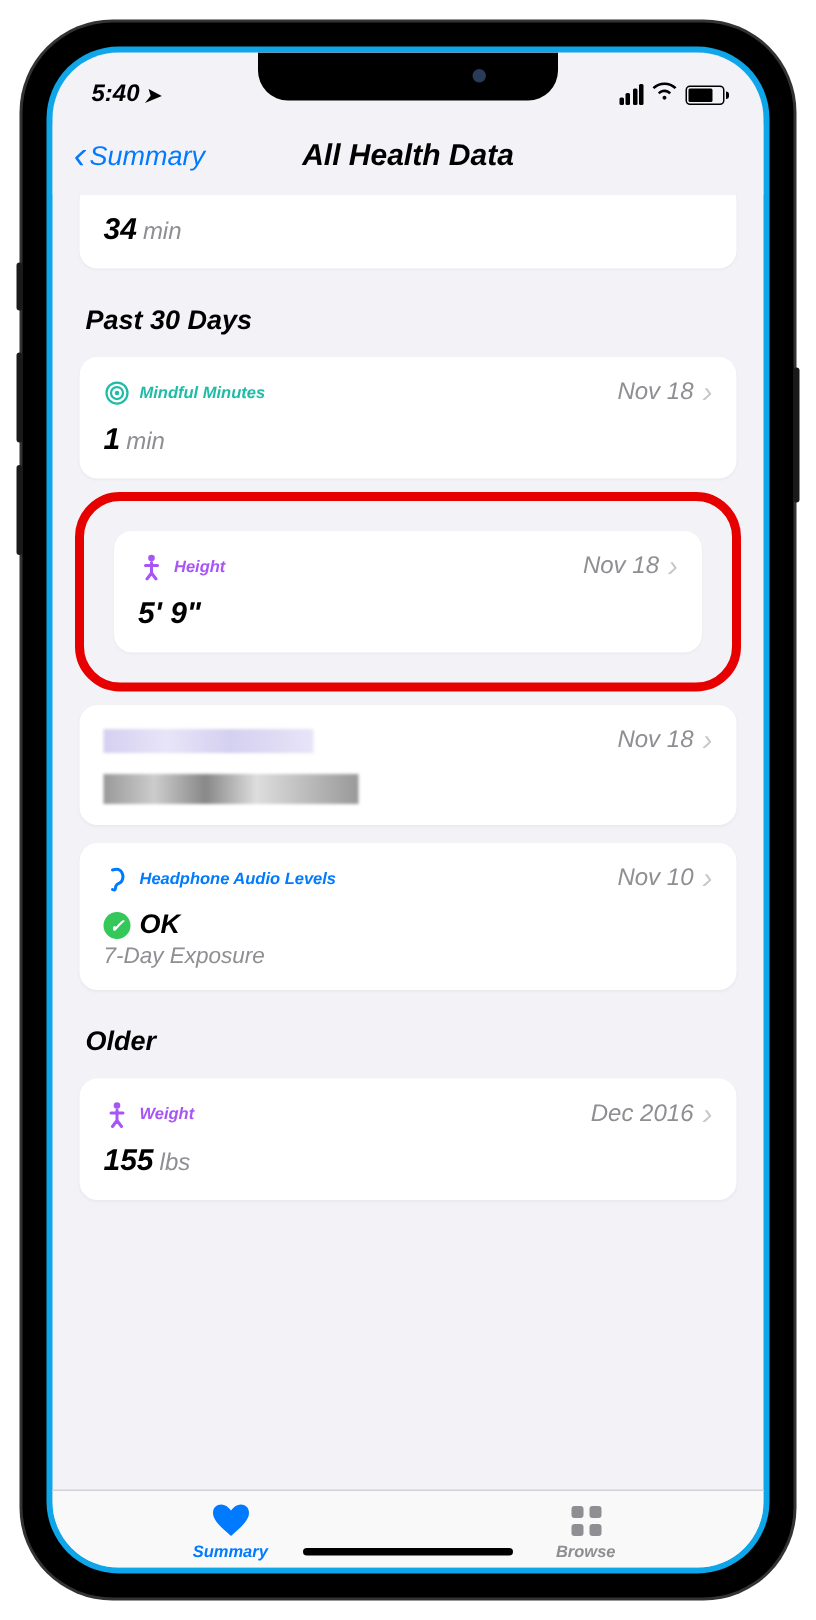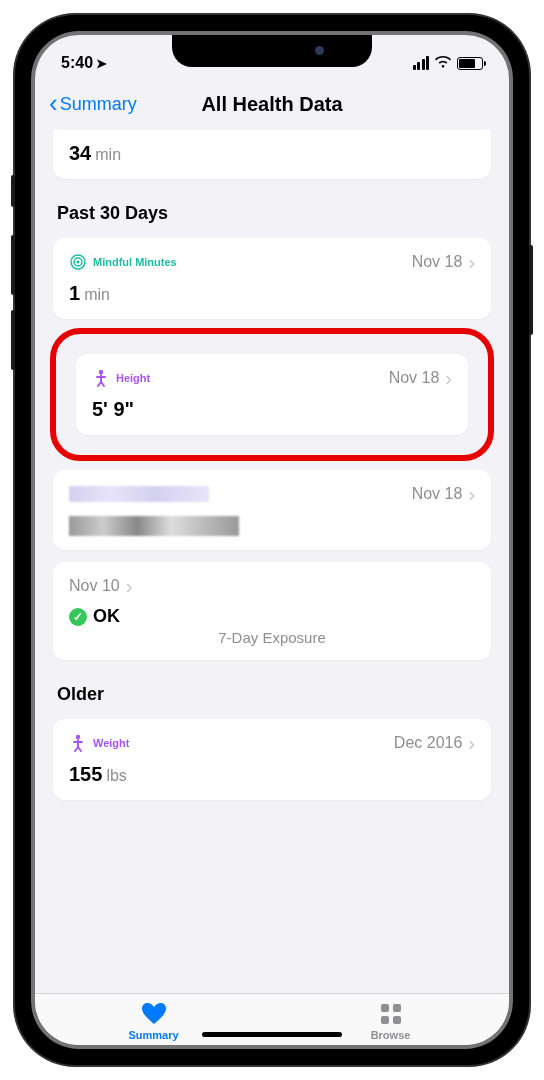--- a/index.html
+++ b/index.html
@@ -11,23 +11,24 @@
       background: #000;
       border-radius: 60px;
       padding: 16px;
       position: relative;
       box-shadow: 0 0 0 2px #333;
     }
     
     .phone-inner {
       width: 100%;
       height: 100%;
-      background: #737373;
+      background: #0ea5e9;
       border-radius: 48px;
       padding: 4px;
+      font-style: italic;
     }
     
     .screen {
       width: 100%;
       height: 100%;
       background: #f2f2f7;
       border-radius: 44px;
       overflow: hidden;
       position: relative;
       display: flex;
@@ -164,21 +165,21 @@
     }
     .highlight-ring .card { margin-bottom: 0; }
     
     .ok-row { display: flex; align-items: center; gap: 6px; margin-top: 4px; }
     .ok-check { 
       width: 18px; height: 18px; background: #34c759; border-radius: 50%; 
       display: inline-flex; align-items: center; justify-content: center;
       color: #fff; font-size: 12px; font-weight: bold;
     }
     .ok-text { font-size: 18px; font-weight: 700; color: #000; }
-    .ok-sub { color: #8e8e93; font-size: 15px; margin-top: 2px; text-align: center; }
+    .ok-sub { color: #8e8e93; font-size: 15px; margin-top: 2px; }
     
     .blurred-title { 
       width: 140px; height: 16px; 
       background: linear-gradient(90deg, #d4d0f0 0%, #e8e4f8 30%, #d4d0f0 60%, #e8e4f8 100%);
       filter: blur(1px);
     }
     .blurred-value {
       width: 170px; height: 20px;
       background: linear-gradient(90deg, #999 0%, #ccc 20%, #888 40%, #ddd 60%, #999 100%);
       filter: blur(1px);
@@ -332,20 +333,28 @@
           <div class="card-date">
             <span>Nov 18</span>
             <span class="chev-right">›</span>
           </div>
         </div>
         <div class="blurred-value"></div>
       </div>
 
       <div class="card">
         <div class="card-header">
+          <div class="card-title-wrap">
+            <span class="icon audio-c">
+              <svg width="16" height="18" viewBox="0 0 16 18">
+                    <path d="M5 3 Q11 1 12 7 Q12 11 9 12 Q7 13 7 15 Q7 17 5 16" fill="none" stroke="#007aff" stroke-width="2" stroke-linecap="round"></path>
+                  </svg>
+            </span>
+            <span class="card-title audio-c">Headphone Audio Levels</span>
+          </div>
           <div class="card-date">
             <span>Nov 10</span>
             <span class="chev-right">›</span>
           </div>
         </div>
         <div class="ok-row">
           <span class="ok-check">✓</span>
           <span class="ok-text">OK</span>
         </div>
         <div class="ok-sub">7-Day Exposure</div>

